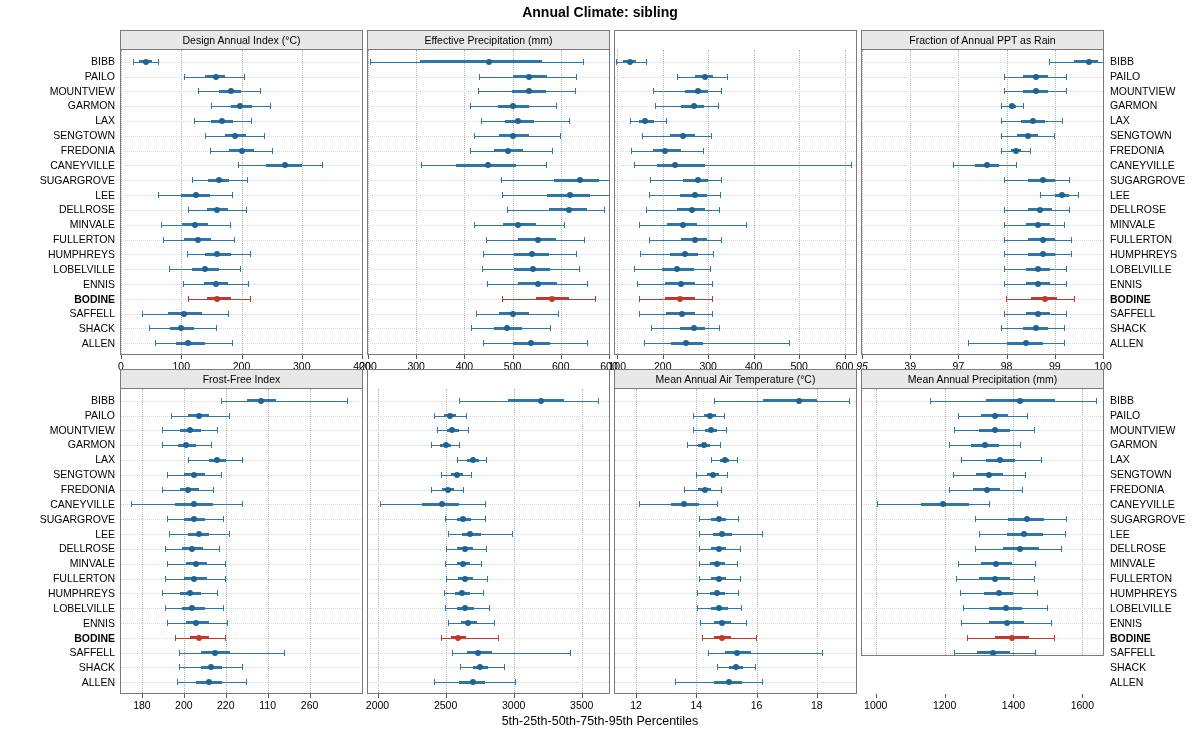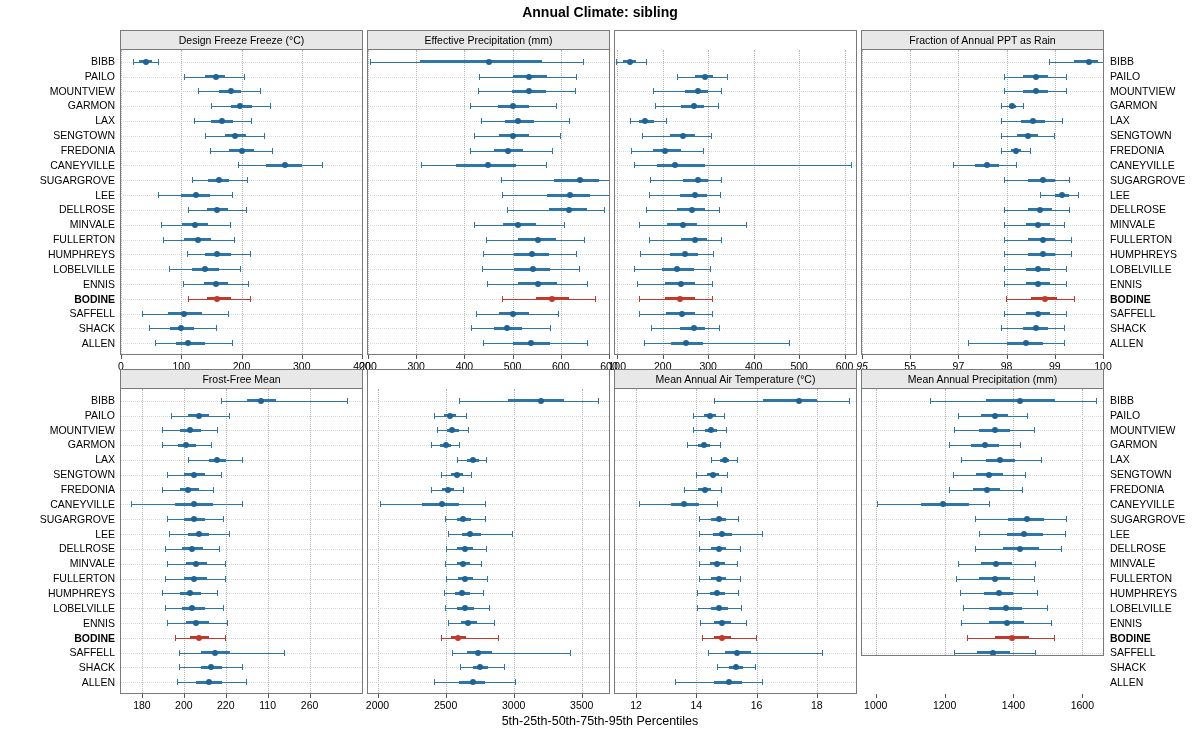--- a/index.html
+++ b/index.html
@@ -115,21 +115,21 @@
       <div class="lbl" style="top: 185.136px; left: 0px;">FULLERTON</div>
       <div class="lbl" style="top: 199.99px; left: 0px;">HUMPHREYS</div>
       <div class="lbl" style="top: 214.845px; left: 0px;">LOBELVILLE</div>
       <div class="lbl" style="top: 229.699px; left: 0px;">ENNIS</div>
       <div class="lbl bold" style="top: 244.553px; left: 0px;">BODINE</div>
       <div class="lbl" style="top: 259.408px; left: 0px;">SAFFELL</div>
       <div class="lbl" style="top: 274.262px; left: 0px;">SHACK</div>
       <div class="lbl" style="top: 289.117px; left: 0px;">ALLEN</div>
     </div>
     <div class="panel" style="left: 120px; top: 30px; width: 243px; height: 325px;">
-      <div class="panel-header">Design Freeze Freeze (°C)</div>
+      <div class="panel-header">Design Annual Index (°C)</div>
       <div class="plotarea">
         <div class="gridline" style="left: 0px;"></div>
         <div class="gridline" style="left: 60.25px;"></div>
         <div class="gridline" style="left: 120.5px;"></div>
         <div class="gridline" style="left: 180.75px;"></div>
         <div class="rowdot" style="top: 11.8447px;"></div>
         <div class="whisker" style="left: 12.05px; width: 25.305px; top: 11.8447px;"></div>
         <div style="position: absolute; left: 11.55px; top: 8.84466px; width: 0px; height: 6px; border-left: 1px solid rgb(46, 117, 168);"></div>
         <div style="position: absolute; left: 36.855px; top: 8.84466px; width: 0px; height: 6px; border-left: 1px solid rgb(46, 117, 168);"></div>
         <div class="box" style="left: 18.075px; width: 13.255px; top: 10.3447px;"></div>
@@ -676,32 +676,32 @@
         <div style="position: absolute; left: 105.54px; top: 290.155px; width: 0px; height: 6px; border-left: 1px solid rgb(46, 117, 168);"></div>
         <div style="position: absolute; left: 201.94px; top: 290.155px; width: 0px; height: 6px; border-left: 1px solid rgb(46, 117, 168);"></div>
         <div class="box" style="left: 144.6px; width: 36.15px; top: 291.655px;"></div>
         <div class="med" style="left: 160.88px; top: 290.155px;"></div>
       </div>
     </div>
     <div class="axis" style="left: 862px; top: 355px; width: 241px; height: 20px;">
       <div class="tick" style="left: 0px;"></div>
       <div class="tlabel" style="left: 0px; font-style: italic;">95</div>
       <div class="tick" style="left: 48.2px;"></div>
-      <div class="tlabel" style="left: 48.2px;">55</div>
+      <div class="tlabel" style="left: 48.2px;">39</div>
       <div class="tick" style="left: 96.4px;"></div>
       <div class="tlabel" style="left: 96.4px;">97</div>
       <div class="tick" style="left: 144.6px;"></div>
       <div class="tlabel" style="left: 144.6px;">98</div>
       <div class="tick" style="left: 192.8px;"></div>
       <div class="tlabel" style="left: 192.8px;">99</div>
       <div class="tick" style="left: 241px;"></div>
       <div class="tlabel" style="left: 241px;">100</div>
     </div>
     <div class="panel" style="left: 120px; top: 369px; width: 243px; height: 325px;">
-      <div class="panel-header">Frost-Free Mean</div>
+      <div class="panel-header">Frost-Free Index</div>
       <div class="plotarea">
         <div class="gridline" style="left: 20.9565px;"></div>
         <div class="gridline" style="left: 62.8696px;"></div>
         <div class="gridline" style="left: 104.783px;"></div>
         <div class="gridline" style="left: 146.696px;"></div>
         <div class="gridline" style="left: 188.609px;"></div>
         <div class="rowdot" style="top: 11.8447px;"></div>
         <div class="whisker" style="left: 100.591px; width: 125.739px; top: 11.8447px;"></div>
         <div style="position: absolute; left: 100.091px; top: 8.84466px; width: 0px; height: 6px; border-left: 1px solid rgb(46, 117, 168);"></div>
         <div style="position: absolute; left: 225.83px; top: 8.84466px; width: 0px; height: 6px; border-left: 1px solid rgb(46, 117, 168);"></div>

